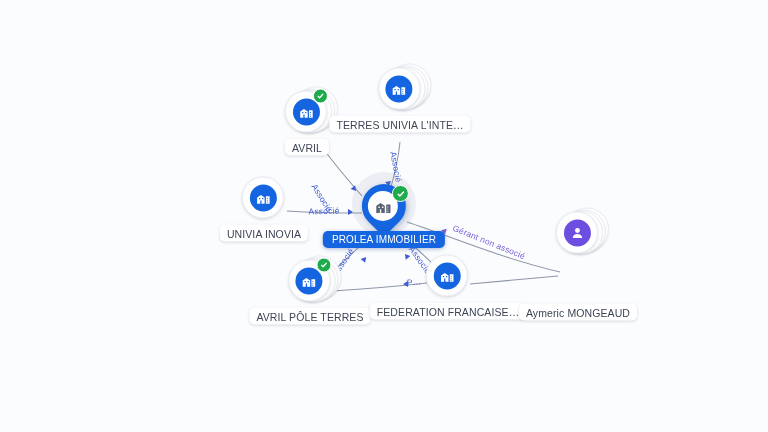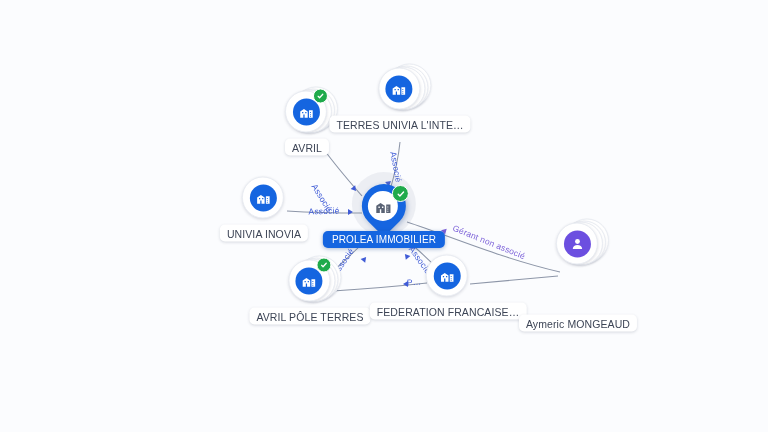--- a/index.html
+++ b/index.html
@@ -294,21 +294,21 @@
         <div class="inner company">
           <svg width="15" height="15" viewBox="0 0 24 24" fill="#ffffff">
             <path d="M2 21V11l6-4 6 4v10H9v-5H7v5H2zm3-7h2v-2H5v2zm5 0h2v-2h-2v2zM16 21V9h6v12h-6zm1.6-1.6h1.4V18h-1.4v1.4zm0-3h1.4v-1.4h-1.4V16zm0-3h1.4v-1.4h-1.4V13z"></path>
           </svg>
         </div>
       </div>
     </div>
     <div class="node-label">FEDERATION FRANCAISE…</div>
   </div>
 
-  <div class="node" style="left:578px; top:277px;gap:44px;">
+  <div class="node" style="left:578px; top:266px;gap:44px;">
     <div class="disc-wrap">
       <div class="stack s1"></div>
       <div class="stack s2"></div>
       <div class="stack s3"></div>
       <div class="disc">
         <div class="inner person">
           <svg width="15" height="15" viewBox="0 0 24 24" fill="#ffffff">
             <circle cx="12" cy="8" r="3.9"></circle>
             <path d="M4.5 20c0-4.1 3.4-6.4 7.5-6.4s7.5 2.3 7.5 6.4z"></path>
           </svg>

